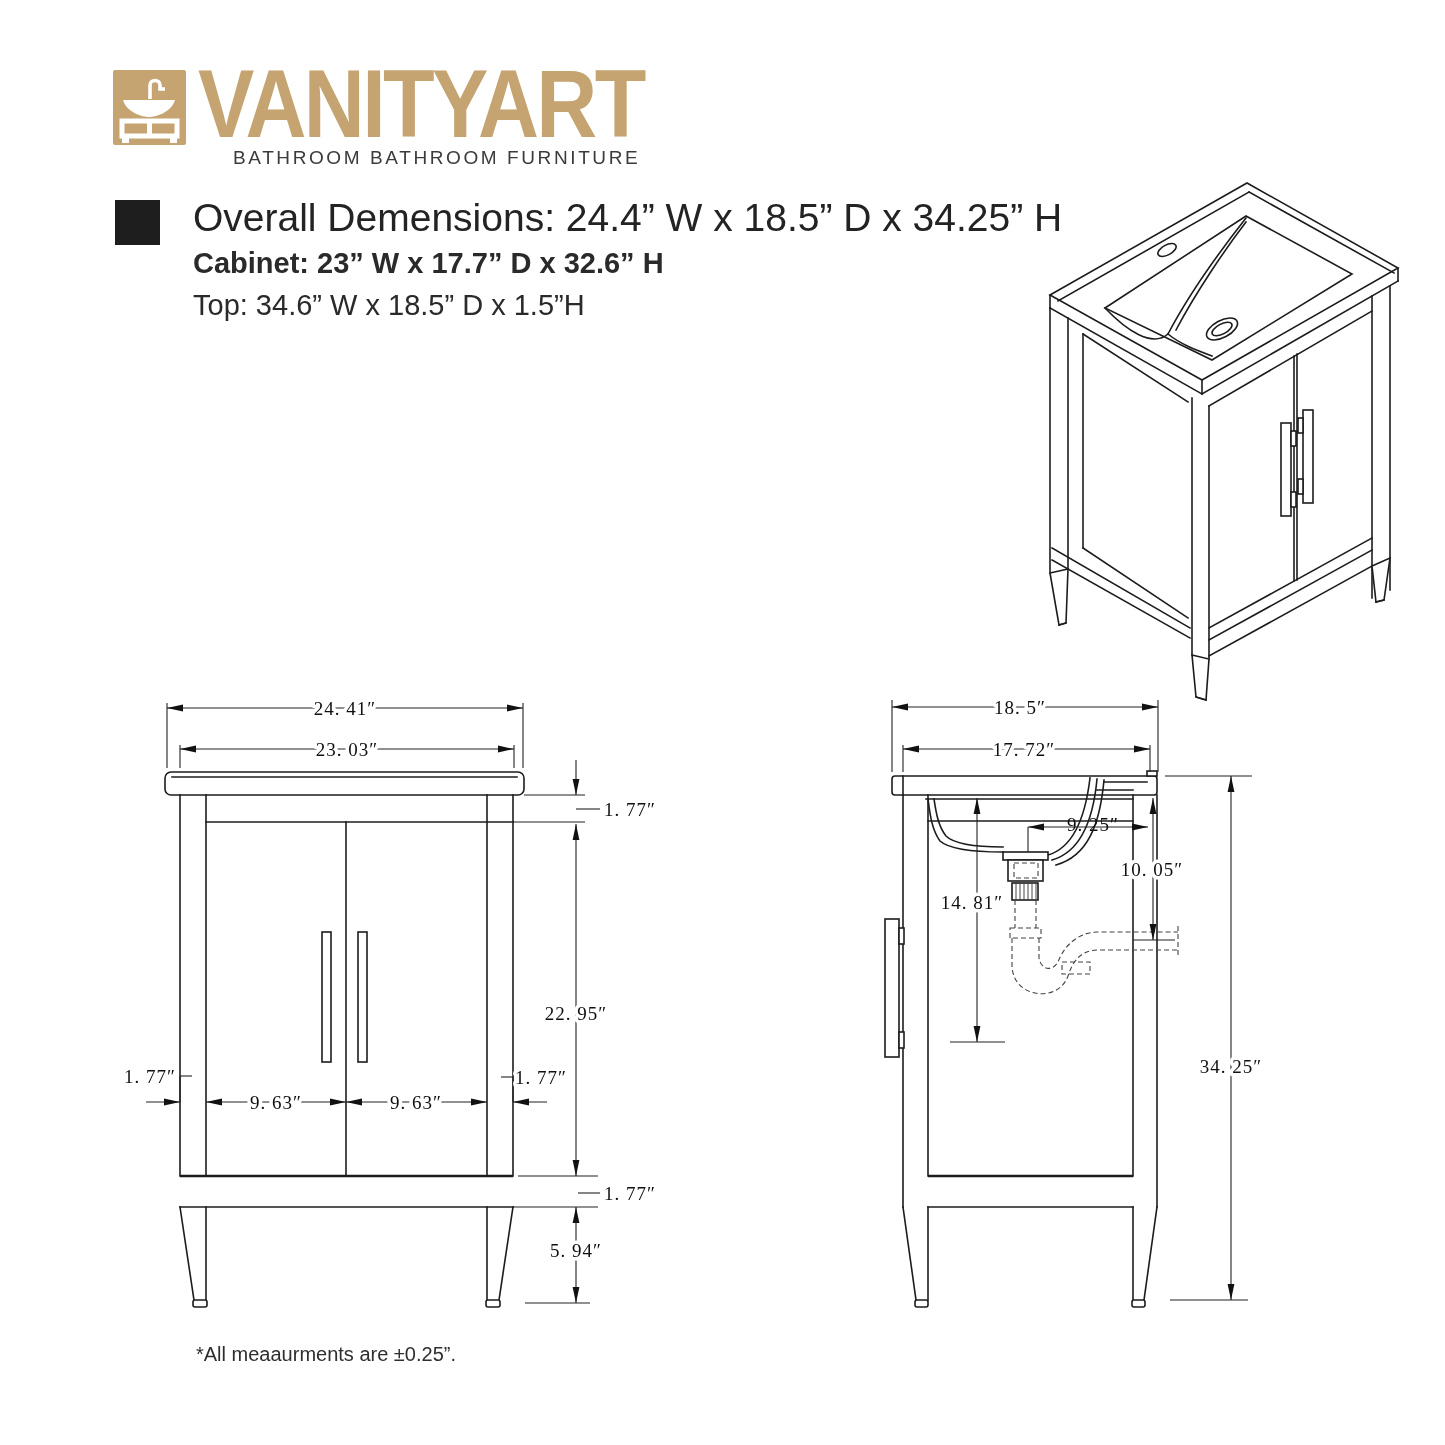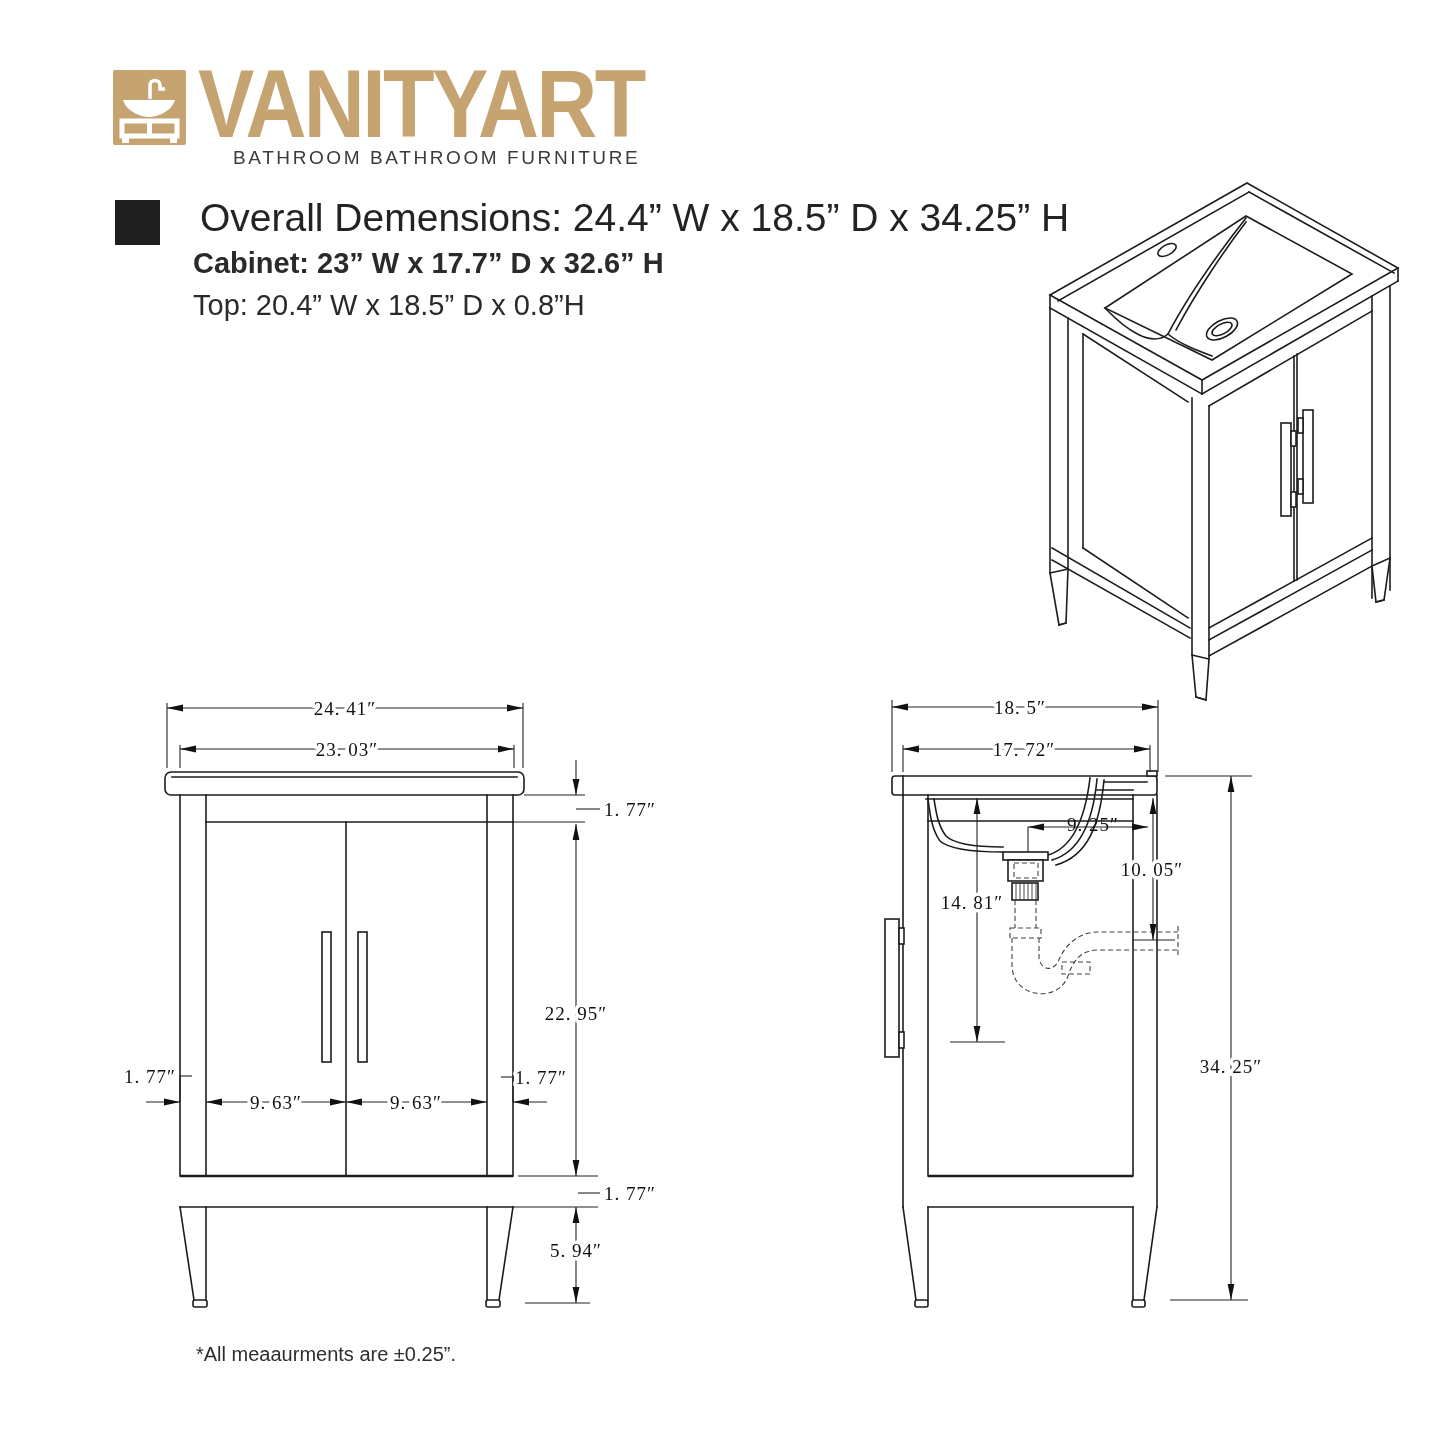--- a/index.html
+++ b/index.html
@@ -9,21 +9,21 @@
   
   .logo-icon{position:absolute;left:113px;top:70px;width:73px;height:75px;}
   .brand{position:absolute;left:198px;top:56px;font-weight:bold;font-size:96px;
          letter-spacing:-3px;transform:scaleX(0.88);transform-origin:left top;
          line-height:1.0;white-space:nowrap;}
   .tagline{position:absolute;left:233px;top:147px;font-size:19px;letter-spacing:2.6px;
            color:#3b3b3b;white-space:nowrap;}
 
   
   .bullet{position:absolute;left:115px;top:200px;width:45px;height:45px;background:#1e1e1e;}
-  .spec-title{position:absolute;left:200px;top:196px;font-size:39px;color:#232323;white-space:nowrap;}
+  .spec-title{position:absolute;left:193px;top:196px;font-size:39px;color:#232323;white-space:nowrap;}
   .spec-line2{position:absolute;left:193px;top:247px;font-size:29px;color:#2a2a2a;white-space:nowrap;font-weight:bold;}
   .spec-line3{position:absolute;left:193px;top:289px;font-size:29px;color:#2a2a2a;white-space:nowrap;}
 
   .footnote{position:absolute;left:196px;top:1343px;font-size:20px;color:#2e2e2e;text-align:right;}
 
   
   .drw{position:absolute;}
   .o    {stroke:#1c1c1c;stroke-width:1.6;fill:none;stroke-linecap:square;}
   .ow   {stroke:#1c1c1c;stroke-width:1.6;fill:#fff;}
   .othk {stroke:#1c1c1c;stroke-width:2.4;fill:none;}
@@ -52,21 +52,21 @@
       <rect x="9" y="66" width="7" height="7" fill="#fff"></rect>
       <rect x="57" y="66" width="7" height="7" fill="#fff"></rect>
     </svg>
   </div>
   <div class="brand" style="color:#C5A471;">VANITYART</div>
   <div class="tagline">BATHROOM BATHROOM FURNITURE</div>
 
   <div class="bullet"></div>
   <div class="spec-title">Overall Demensions: 24.4” W x 18.5” D x 34.25” H</div>
   <div class="spec-line2">Cabinet: 23” W x 17.7” D x 32.6” H</div>
-  <div class="spec-line3">Top: 20.4” W x 18.5” D x 0.8”H</div>
+  <div class="spec-line3">Top: 34.6” W x 18.5” D x 1.5”H</div>
 
   <svg class="drw" style="left:1020px;top:170px;" width="410" height="540" viewBox="1020 170 410 540">
     <defs>
       <marker id="arr" viewBox="0 0 16 10" refX="16" refY="5" markerWidth="16" markerHeight="10" markerUnits="userSpaceOnUse" orient="auto-start-reverse">
         <path d="M0,1.6 L16,5 L0,8.4 Z" fill="#111"></path>
       </marker>
     </defs>
     <g>
       <polygon class="grayfill" points="1050,295 1247,183 1252,188 1055,300"></polygon>
       <polygon class="ow" points="1050,295 1247,183 1398,268 1202,380" fill="#fff"></polygon>

